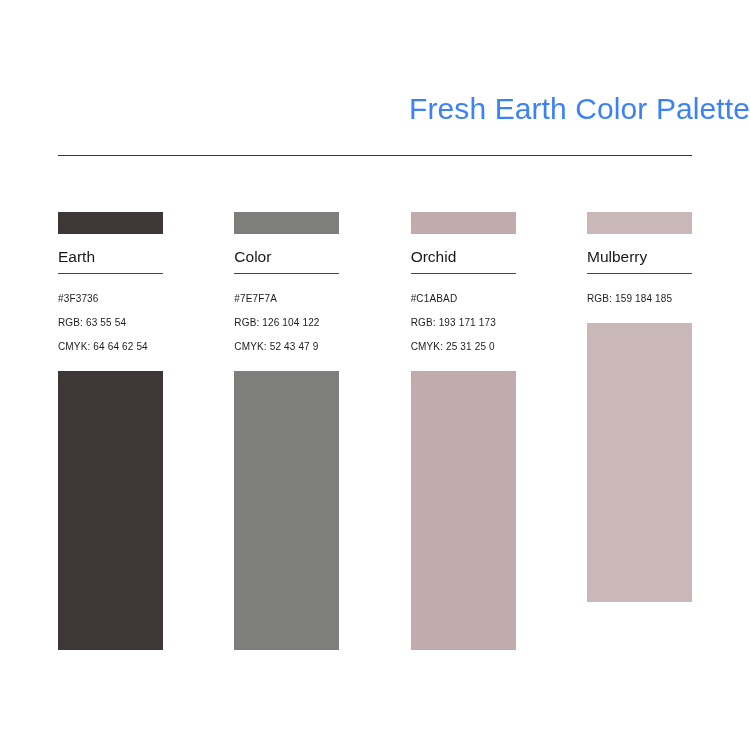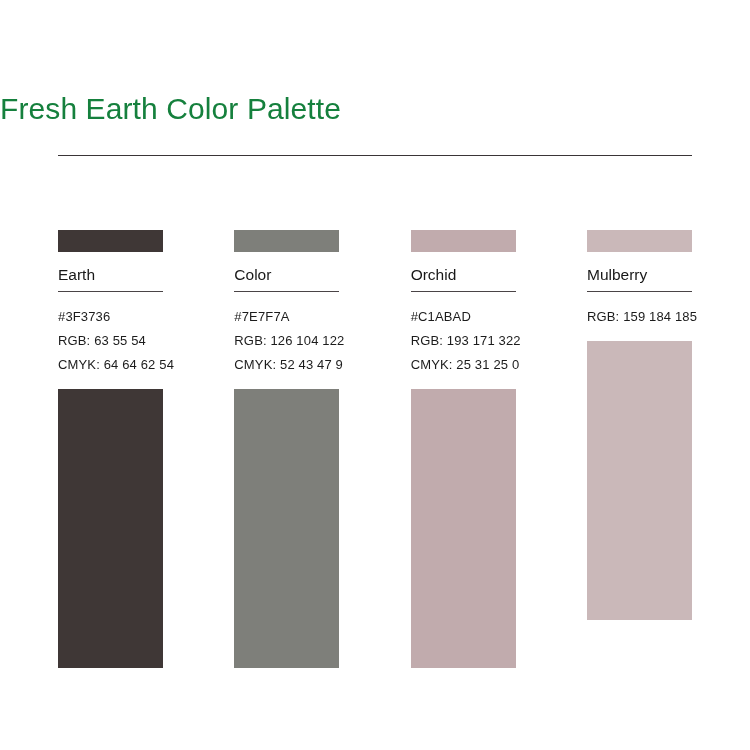--- a/index.html
+++ b/index.html
@@ -21,44 +21,44 @@
     height: 750px;
     box-sizing: border-box;
   }
 
   
   #title {
     position: absolute;
     left: 0;
     top: 90px;
     width: 750px;
-    text-align: left;
+    text-align: right;
     font-size: 30px;
     font-weight: 400;
-    color: #15803d;
+    color: #3b82f6;
     letter-spacing: 0.1px;
     line-height: 38px;
     white-space: nowrap;
   }
 
   
   #header-rule {
     position: absolute;
     left: 58px;
     top: 155px;
     width: 634px;
     height: 1px;
     background: #3a3537;
   }
 
   
   #palette {
     position: absolute;
     left: 58px;
-    top: 230px;
+    top: 212px;
     width: 634px;
     display: flex;
     flex-direction: row;
     justify-content: space-between;
   }
 
   .swatch-col {
     width: 105px;
     position: relative;
   }
@@ -79,21 +79,21 @@
 
   .name-rule {
     margin-top: 6px;
     width: 105px;
     height: 1px;
     background: #4a4446;
   }
 
   .meta {
     margin-top: 13px;
-    font-size: 13px;
+    font-size: 10px;
     font-weight: 400;
     color: #1c1c1c;
     line-height: 24px;
     letter-spacing: 0.15px;
     white-space: nowrap;
   }
 
   .meta-line {
     display: block;
     height: 24px;
@@ -136,21 +136,21 @@
           <span class="meta-line">CMYK: 52 43 47 9</span>
         </div>
         <div class="block" style="background: rgb(126, 127, 122);"></div>
       </div>
       <div class="swatch-col">
         <div class="chip" style="background: rgb(193, 171, 173);"></div>
         <div class="color-name">Orchid</div>
         <div class="name-rule"></div>
         <div class="meta">
           <span class="meta-line">#C1ABAD</span>
-          <span class="meta-line">RGB: 193 171 322</span>
+          <span class="meta-line">RGB: 193 171 173</span>
           <span class="meta-line">CMYK: 25 31 25 0</span>
         </div>
         <div class="block" style="background: rgb(193, 171, 173);"></div>
       </div>
       <div class="swatch-col">
         <div class="chip" style="background: rgb(202, 184, 185);"></div>
         <div class="color-name">Mulberry</div>
         <div class="name-rule"></div>
         <div class="meta">
           <span class="meta-line">RGB: 159 184 185</span>

